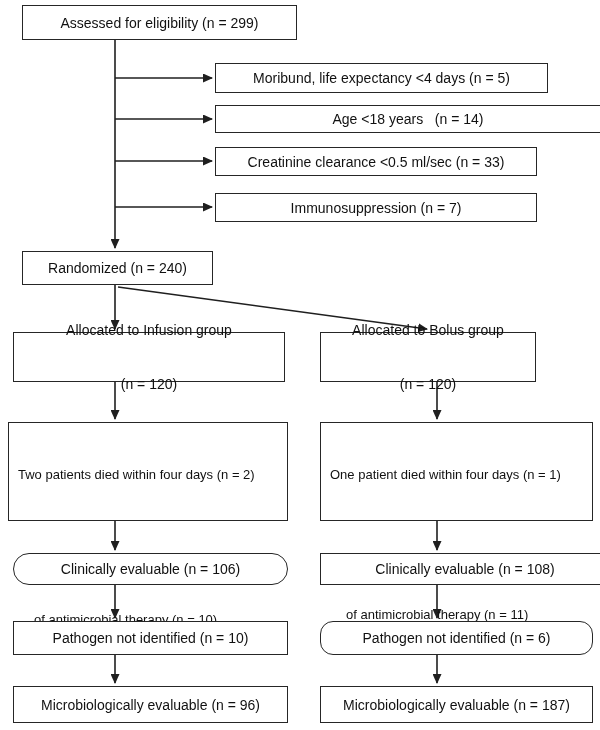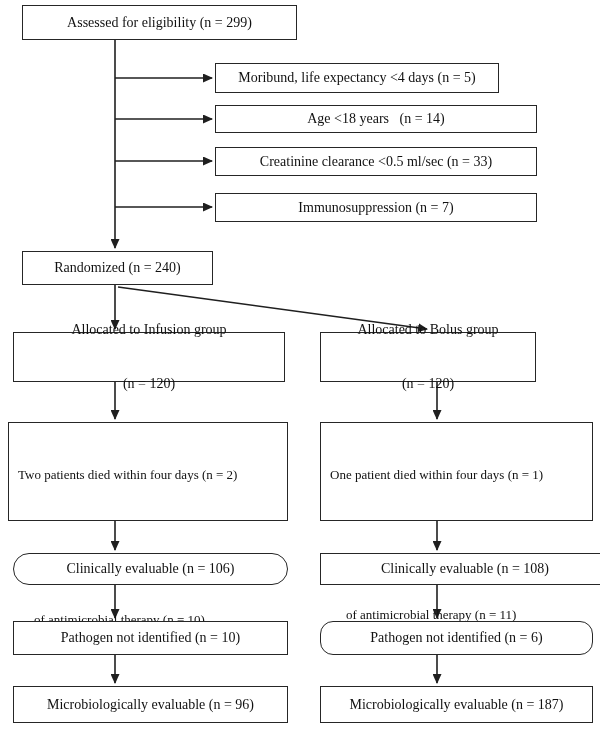--- a/index.html
+++ b/index.html
@@ -22,21 +22,20 @@
     background: #ffffff;
     border: 1.5px solid #262626;
     display: flex;
     align-items: center;
     justify-content: center;
     text-align: center;
     font-size: 14px;
     line-height: 18px;
     white-space: pre-wrap;
     z-index: 2;
-    font-family: Liberation Serif, serif;
   }
   .box .two-line { display: block; }
   .multi {
     flex-direction: column;
     align-items: flex-start;
     justify-content: flex-start;
     text-align: left;
     padding: 9px 4px 6px 9px;
     font-size: 13px;
     line-height: 17px;
@@ -44,22 +43,22 @@
   .multi .item { margin-bottom: 9px; }
   .multi .cont { padding-left: 16px; }
   #connectors {
     position: absolute;
     left: 0; top: 0;
     width: 600px; height: 730px;
     z-index: 1;
   }
   
   .b-assessed   { left:22px;  top:5px;   width:275px; height:35px; }
-  .b-excl-0     { left:215px; top:63px;  width:284px; height:30px; }
-  .b-excl-1     { left:215px; top:105px; width:322px; height:28px; }
+  .b-excl-0     { left:215px; top:63px;  width:333px; height:30px; }
+  .b-excl-1     { left:215px; top:105px; width:386px; height:28px; }
   .b-excl-2     { left:215px; top:147px; width:322px; height:29px; }
   .b-excl-3     { left:215px; top:193px; width:322px; height:29px; }
   .b-randomized { left:22px;  top:251px; width:191px; height:34px; }
   .b-inf-alloc  { left:13px;  top:332px; width:272px; height:50px; }
   .b-bol-alloc  { left:320px; top:332px; width:216px; height:50px; }
   .b-inf-drop   { left:8px;   top:422px; width:280px; height:99px; }
   .b-bol-drop   { left:320px; top:422px; width:273px; height:99px; }
   .b-inf-clin   { left:13px;  top:553px; width:275px; height:32px;border-radius:16px; }
   .b-bol-clin   { left:320px; top:553px; width:290px; height:32px; }
   .b-inf-path   { left:13px;  top:621px; width:275px; height:34px; }

